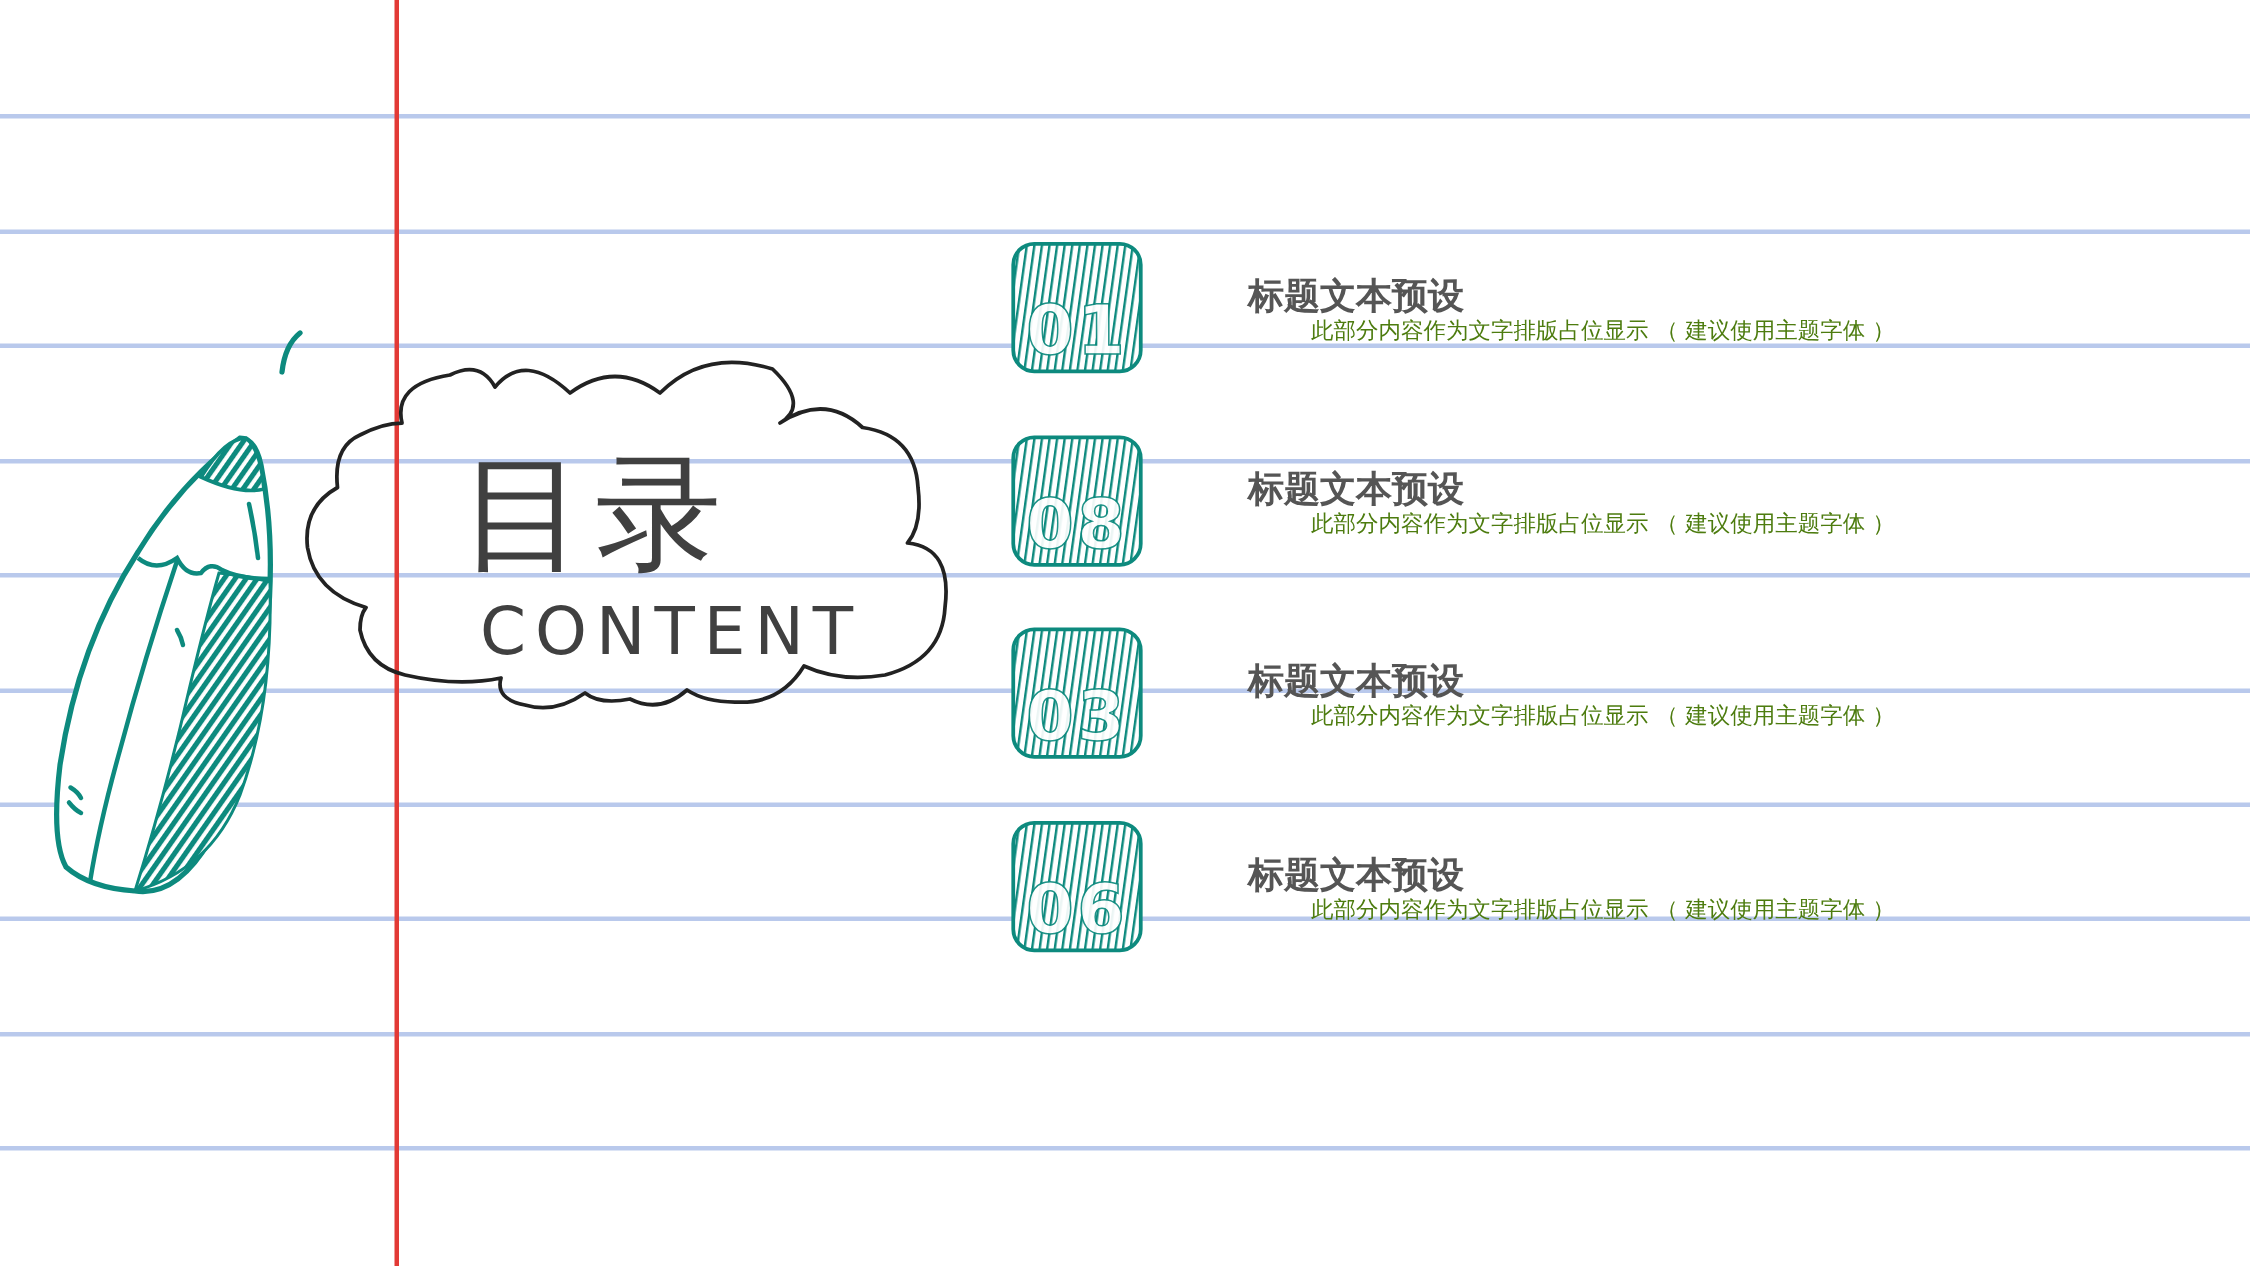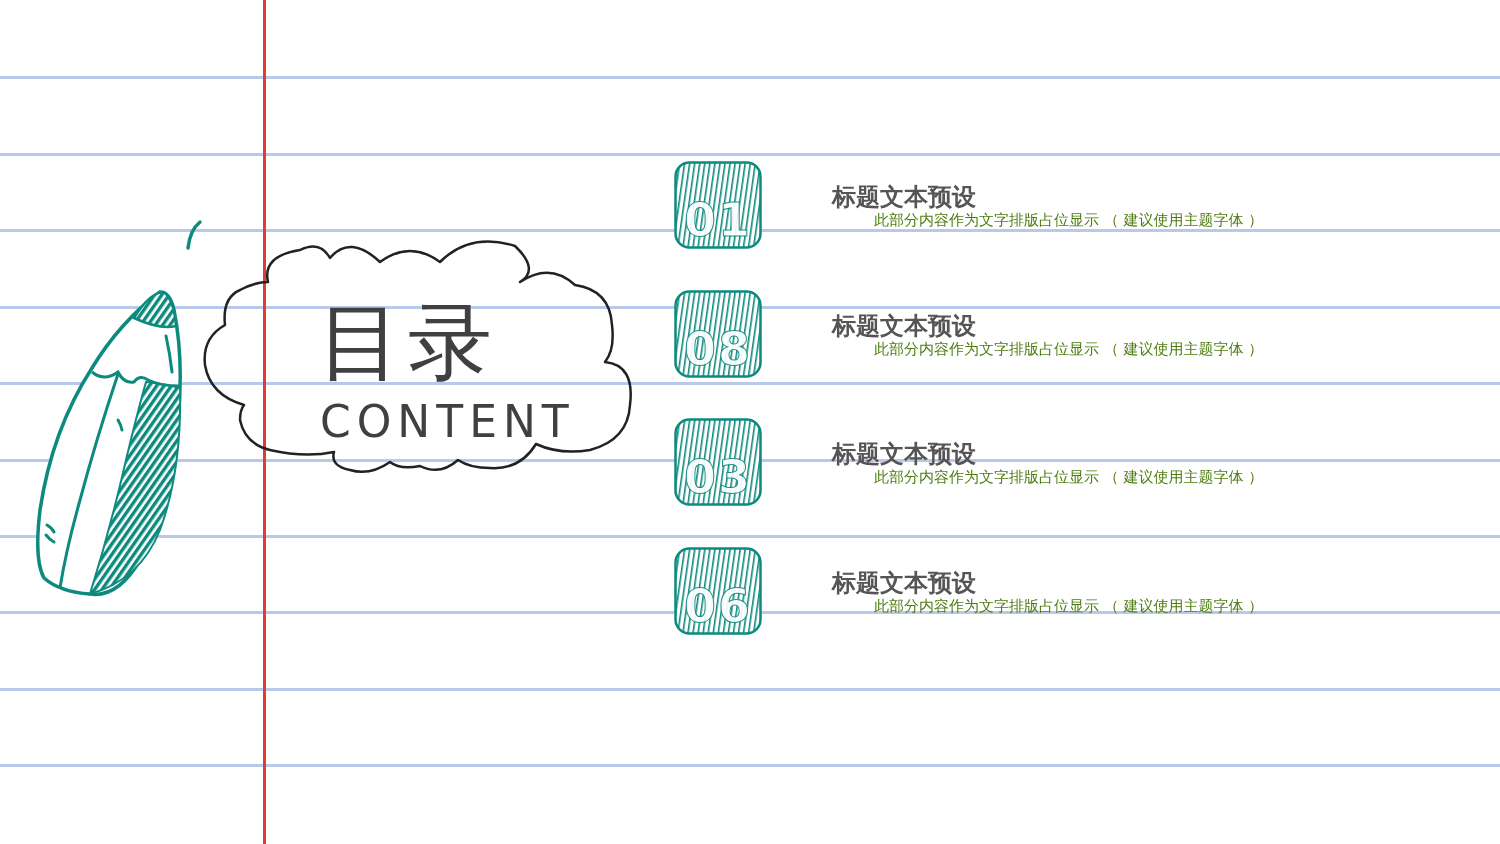--- a/index.html
+++ b/index.html
@@ -1,21 +1,21 @@
 <!DOCTYPE html>
 <html><head>
 <meta charset="utf-8">
 <style>
   html, body { margin:0; padding:0; }
   body { width:1500px; height:844px; position:relative; overflow:hidden; background:#ffffff;
          font-family:"DejaVu Sans","Liberation Sans",sans-serif; }
   .rule { position:absolute; left:0; width:1500px; height:3px; background:#b9c9ec; }
   .margin-line { position:absolute; left:263px; top:0; width:3px; height:844px; background:#e23a36; }
   svg { position:absolute; overflow:visible; }
-  .title-cn { position:absolute; left:318px; top:300px; font-size:84px; color:#404040; letter-spacing:6px; line-height:1; font-weight:400; }
+  .title-cn { position:absolute; left:307px; top:300px; font-size:84px; color:#404040; letter-spacing:6px; line-height:1; font-weight:400; }
   .title-en { position:absolute; left:320px; top:400px; font-size:44px; color:#404040; letter-spacing:6px; line-height:1; }
   .item { position:absolute; left:674px; width:700px; height:90px; }
   .badge { position:absolute; left:0; top:0; width:88px; height:88px; }
   .badge-num { position:absolute; left:0; top:32px; width:88px; text-align:center; font-size:46px; font-weight:bold;
                color:#ffffff; letter-spacing:2px;
                text-shadow: 0 0 0 #fff; -webkit-text-stroke:1px #0d8a7e; opacity:0.92; }
   .item-title { position:absolute; left:158px; top:20px; font-size:24px; font-weight:bold; color:#555555; white-space:nowrap; }
   .item-desc { position:absolute; left:158px; top:50px; font-size:15px; color:#4d7c0f; white-space:nowrap;margin-left:42px; }
 </style>
 </head>

